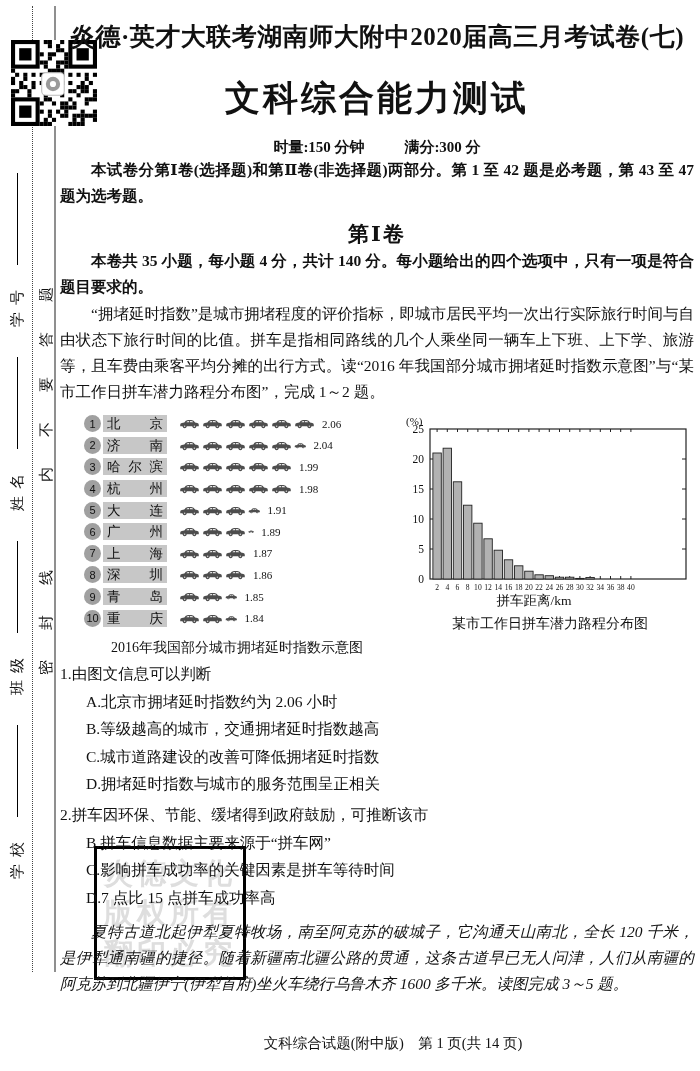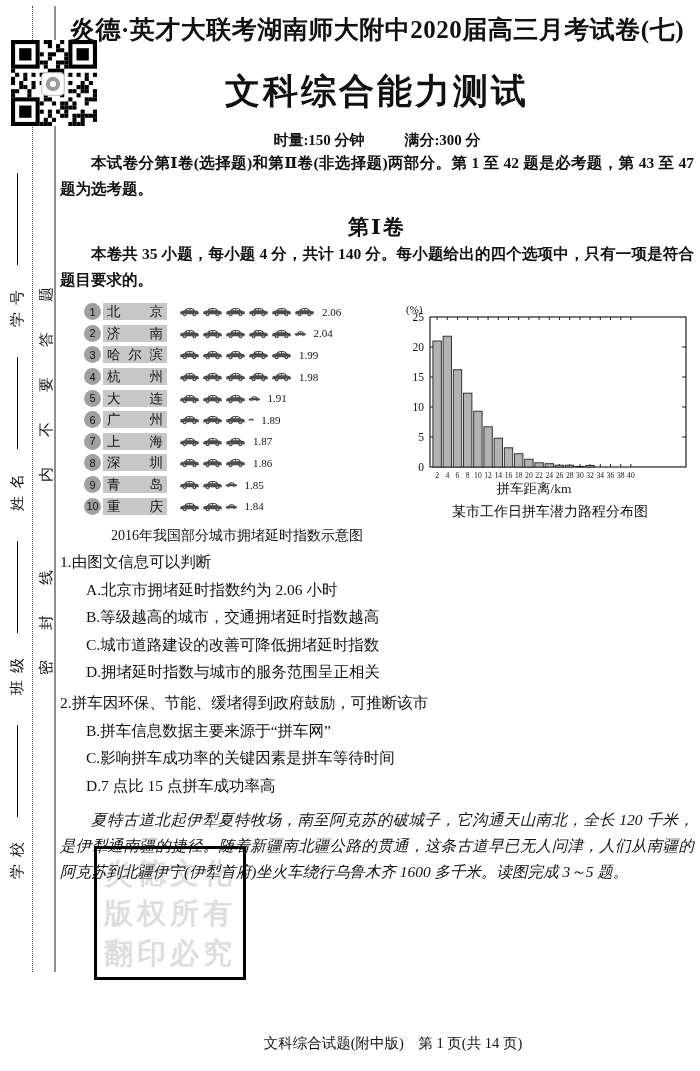--- a/index.html
+++ b/index.html
@@ -19,21 +19,21 @@
        margin:0 30px 0 18px;vertical-align:baseline;}
   .seal-strip{left:36px;height:20px;padding-left:396px;box-sizing:border-box;font-size:15px;color:#111;}
   .seal-strip .sgrp{letter-spacing:30px;}
   .seal-strip .sgap{display:inline-block;width:58px;}
   
   .watermark{position:absolute;left:94px;top:846px;width:146px;z-index:0;
        border:3px solid #000000;text-align:center;padding:4px 0;}
   .watermark .wline{font-family:"Liberation Sans","DejaVu Sans",sans-serif;
        font-size:29px;font-weight:bold;color:#dedede;letter-spacing:4px;line-height:40px;}
   
-  .content{position:absolute;left:60px;top:0;width:634px;z-index:1;}
+  .content{position:absolute;left:60px;top:7px;width:634px;z-index:1;}
   .kao-header{margin-top:13px;text-align:center;font-weight:bold;font-size:25px;letter-spacing:0.5px;}
   .qr{position:absolute;left:10px;top:40px;width:88px;height:86px;}
   .main-title{margin-top:22px;text-align:center;font-weight:bold;font-size:35px;letter-spacing:3px;
        font-family:"Liberation Sans","DejaVu Sans",sans-serif;}
   .meta{margin-top:16px;text-align:center;font-size:15px;font-weight:bold;}
   .meta span{margin:0 18px;font-family:Liberation Serif, serif;}
   p.para{margin:0;font-size:15.5px;line-height:26px;text-indent:2em;text-align:justify;}
   .bold{font-weight:bold;}
   .intro{margin-top:9px;}
   .section-title{margin-top:11px;text-align:center;font-weight:bold;font-size:21px;letter-spacing:2px;}
@@ -226,20 +226,21 @@
 <div class="content">
   <div class="kao-header">炎德·英才大联考湖南师大附中2020届高三月考试卷(七)</div>
   <div class="main-title">文科综合能力测试</div>
   <div class="meta">
     <span>时量:150 分钟</span>
     <span>满分:300 分</span>
   </div>
   <p class="para bold intro">本试卷分第Ⅰ卷(选择题)和第Ⅱ卷(非选择题)两部分。第 1 至 42 题是必考题，第 43 至 47 题为选考题。</p>
   <div class="section-title">第Ⅰ卷</div>
   <p class="para bold section-intro">本卷共 35 小题，每小题 4 分，共计 140 分。每小题给出的四个选项中，只有一项是符合题目要求的。</p>
+  <p class="para" style="margin-top:1px;">“拥堵延时指数”是城市拥堵程度的评价指标，即城市居民平均一次出行实际旅行时间与自由状态下旅行时间的比值。拼车是指相同路线的几个人乘坐同一辆车上下班、上下学、旅游等，且车费由乘客平均分摊的出行方式。读“2016 年我国部分城市拥堵延时指数示意图”与“某市工作日拼车潜力路程分布图”，完成 1～2 题。</p>
 
   <div class="figures">
     <div class="pictochart">
       <div>
           <div class="picto-row">
             <span class="rank-circle">1</span>
             <span class="city-box">北京</span>
             <span class="cars">
               <span class="car">
                 <svg viewBox="0 0 26 13" xmlns="http://www.w3.org/2000/svg">

